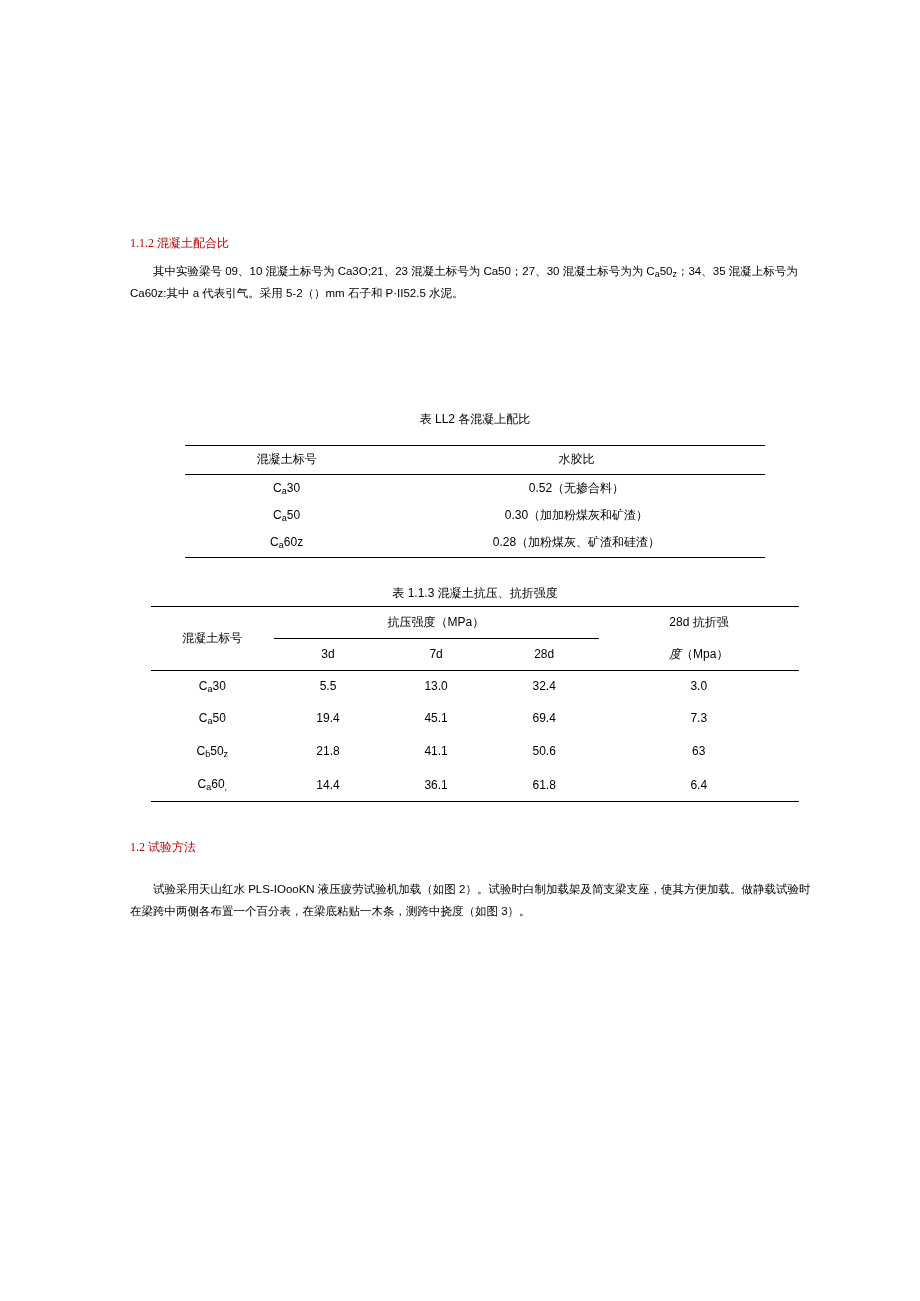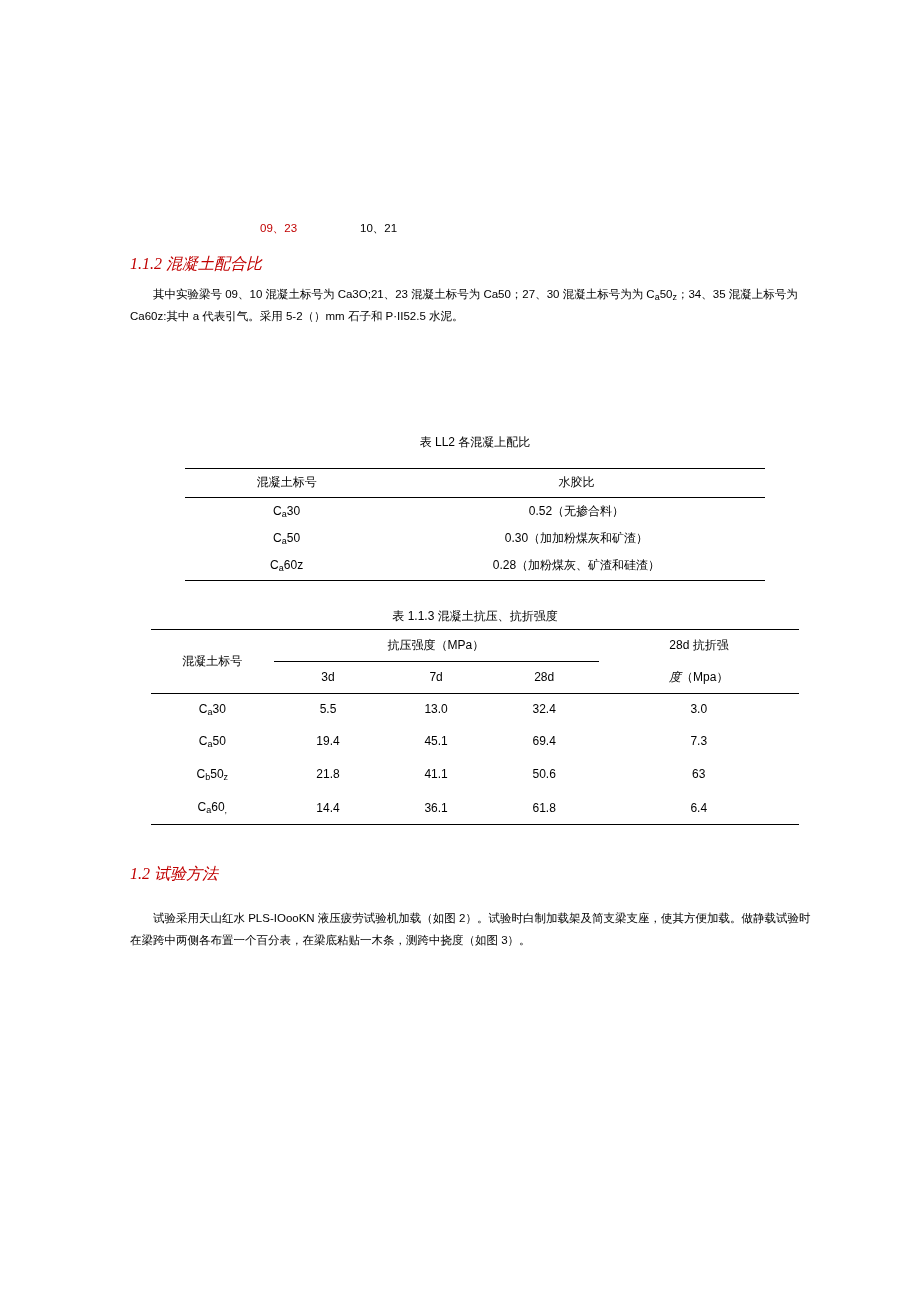--- a/index.html
+++ b/index.html
@@ -21,23 +21,22 @@
     font-size: 11.5px;
     line-height: 1.45;
   }
   .top-block .row { display: flex; }
   .top-block .c1 { width: 100px; }
   .top-block .c2 { width: 110px; }
   .top-block .c3 { width: 80px; }
   .red { color: #c00000; }
   .heading {
     color: #c00000;
-    font-size: 16px;
+    font-size: 12px;
     margin: 14px 0 8px 0;
-    font-style: italic;
   }
   .para {
     font-size: 11.5px;
     line-height: 1.9;
     text-indent: 2em;
     font-family: Arial, "SimSun", serif;
   }
   sub { font-size: 9px; vertical-align: -2px; }
   .caption {
     text-align: center;
@@ -67,25 +66,20 @@
   .sec12 {
     margin-top: 36px;
   }
 </style>
 </head>
 <body>
 
 <div class="page">
 
   <div class="top-block">
-    <div class="row">
-      <span class="c1 red">09、23</span>
-      <span class="c2">10、21</span>
-      <span class="c3"></span>
-    </div>
   </div>
 
   <div class="heading">1.1.2   混凝土配合比</div>
 
   <div class="para" style="text-indent:2em">
     <span>其中实验梁号 09、10 混凝土标号为 Ca3O;21、23 混凝土标号为 Ca50；27、30 混凝土标号为为 C</span><sub>a</sub><span>50</span><sub>z</sub><span>；34、35 混凝上标号为</span>
   </div>
   <div class="para" style="text-indent:0">Ca60z:其中 a 代表引气。采用 5-2（）mm 石子和 P·II52.5 水泥。</div>
 
   <div class="caption">表 LL2 各混凝上配比</div>

